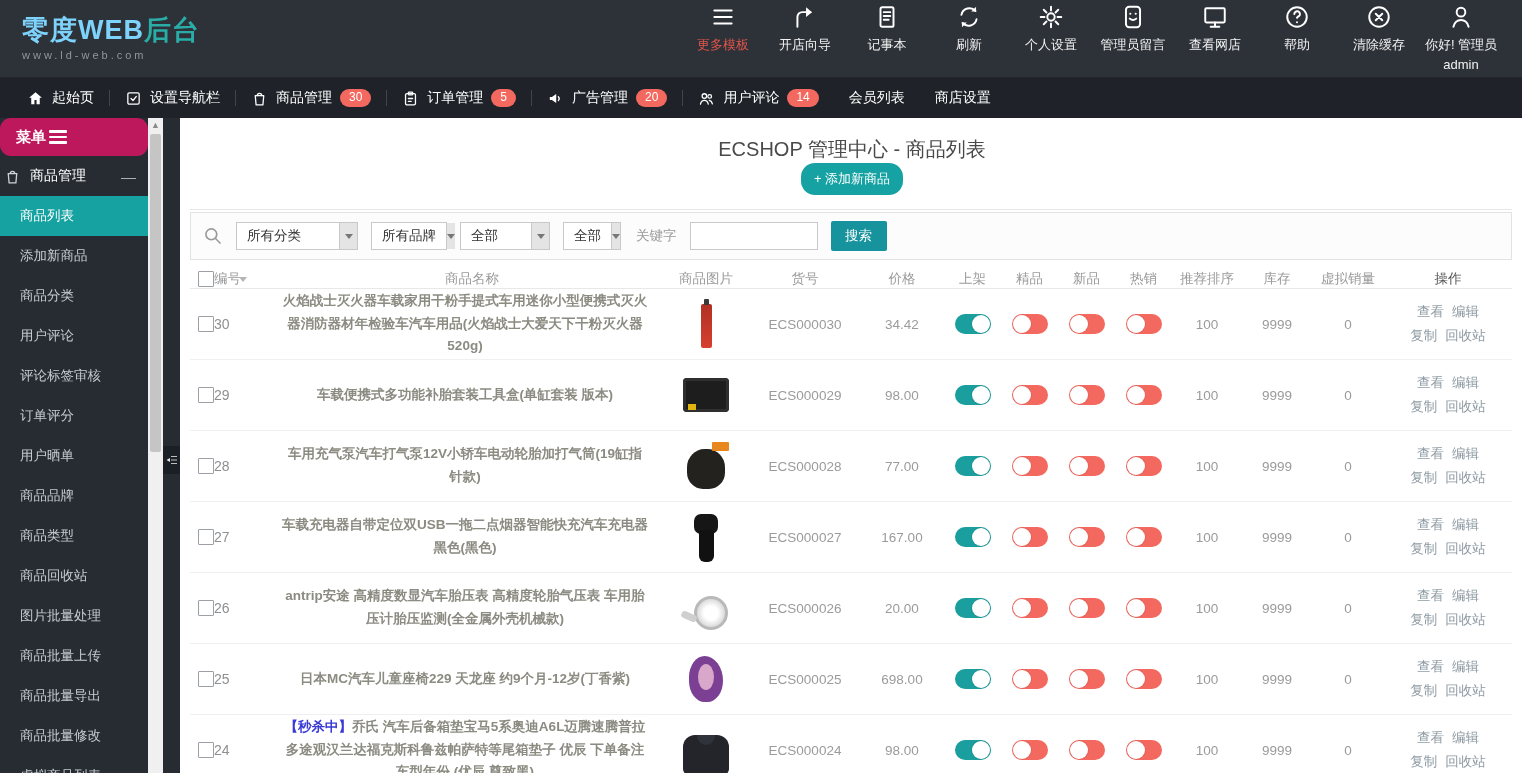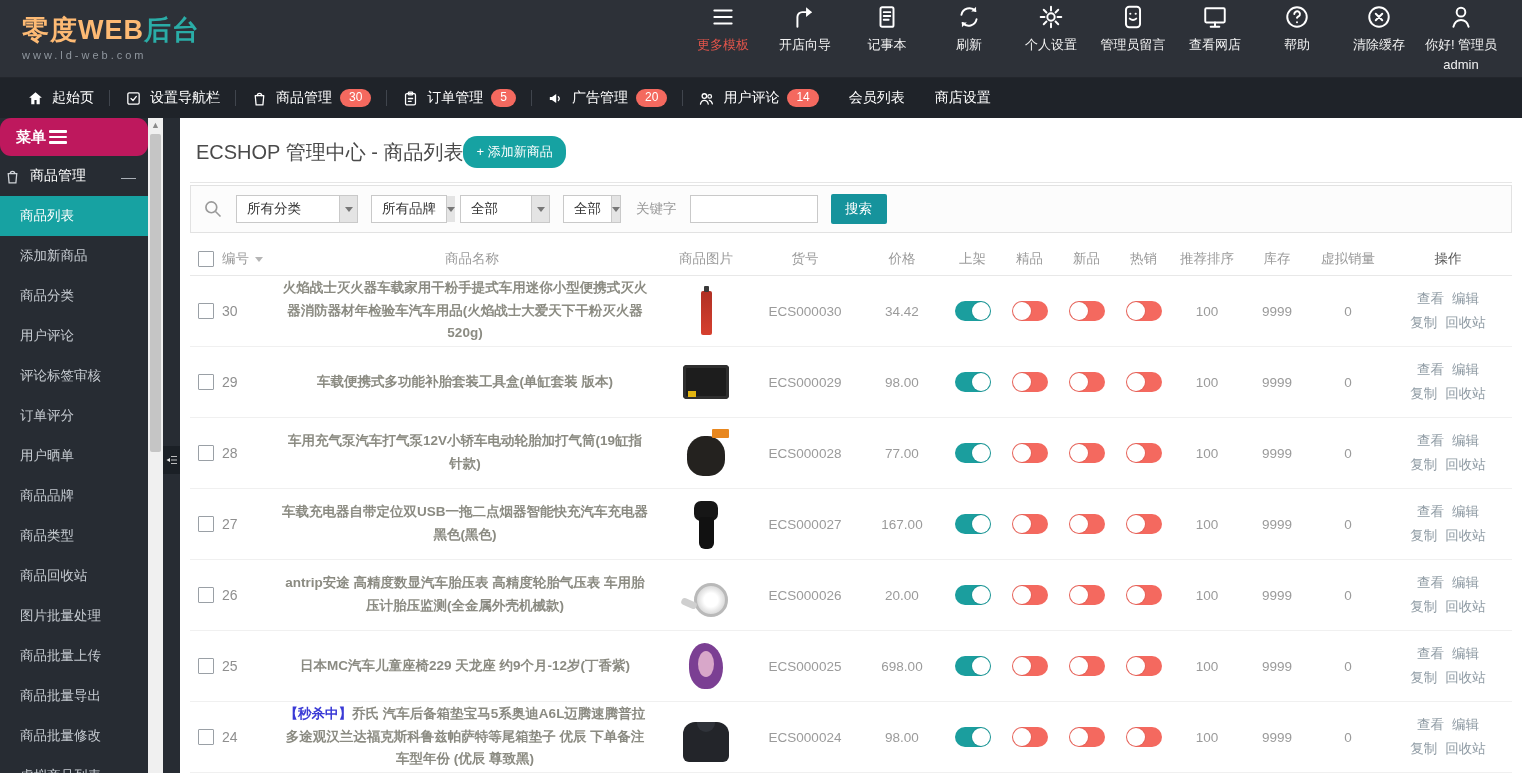--- a/index.html
+++ b/index.html
@@ -3,21 +3,21 @@
 <meta charset="utf-8">
 <style>
   html,body{margin:0;padding:0;}
   body{width:1522px;height:773px;overflow:hidden;font-family:"Liberation Sans","DejaVu Sans",sans-serif;background:#fff;}
   .app{width:1522px;height:773px;display:flex;flex-direction:column;overflow:hidden;}
 
   
   .topbar{height:78px;background:#2d3138;display:flex;align-items:center;padding:0 20px 0 22px;box-sizing:border-box;flex:none;border-bottom:1px solid #23262c;}
   .logo{display:flex;flex-direction:column;line-height:1.1;cursor:pointer;}
   .logo-line{font-size:27px;font-weight:bold;letter-spacing:1px;}
-  .logo-main{color:#fdba74;}
+  .logo-main{color:#7dd3fc;}
   .logo-accent{color:#2aada7;}
   .logo-sub{color:#8f969e;font-size:11px;letter-spacing:3px;margin-top:3px;}
   .top-actions{margin-left:auto;display:flex;align-items:flex-start;}
   .top-action{width:82px;display:flex;flex-direction:column;align-items:center;gap:7px;color:#f2f2f2;font-size:13px;cursor:pointer;text-align:center;line-height:1.25;}
   .top-action svg{width:26px;height:26px;stroke:#fff;fill:none;stroke-width:1.8;stroke-linecap:round;stroke-linejoin:round;}
   .top-action.accent .lab{color:#e4554b;}
   .top-action .lab{white-space:nowrap;}
   .top-action .lab2{margin-top:-4px;}
 
   
@@ -43,39 +43,39 @@
   .side-scrollbar{width:15px;background:#f0f0f0;flex:none;position:relative;}
   .sb-arrow{position:absolute;top:2px;left:0;width:15px;text-align:center;color:#8a8a8a;font-size:9px;}
   .sb-thumb{position:absolute;left:2px;width:11px;top:16px;height:318px;background:#c5c5c5;border-radius:2px;}
 
   .edge-strip{width:17px;background:#272c33;flex:none;position:relative;}
   .collapse-handle{position:absolute;top:328px;left:0;width:17px;height:28px;background:#1b2026;display:flex;align-items:center;justify-content:center;cursor:pointer;}
   .collapse-handle svg{width:12px;height:12px;stroke:#e8e8e8;stroke-width:1.6;fill:#e8e8e8;}
 
   
   .content{flex:1;background:#fff;padding:14px 10px 0 10px;box-sizing:border-box;overflow:hidden;display:flex;flex-direction:column;}
-  .page-head{display:flex;align-items:center;padding:4px 4px 14px 6px;border-bottom:1px solid #e6e6e6;}
+  .page-head{display:flex;align-items:center;justify-content:space-between;padding:4px 4px 14px 6px;border-bottom:1px solid #e6e6e6;flex-direction:column;}
   .page-title{font-size:20px;color:#4a4a4a;font-weight:normal;margin:0;}
   .add-btn{background:#16a2a2;color:#fff;font-size:13px;padding:7px 13px;border-radius:14px;border:none;cursor:pointer;white-space:nowrap;}
 
   .filterbar{margin-top:2px;border:1px solid #e2e2e2;background:#fcfcfc;padding:8px 12px;display:flex;align-items:center;gap:13px;}
   .filterbar svg.mag{width:20px;height:20px;stroke:#9a9a9a;fill:none;stroke-width:2;}
   .sel{background:#fff;border:1px solid #c9c9c9;height:28px;display:flex;align-items:center;font-size:13.5px;color:#333;cursor:pointer;box-sizing:border-box;}
   .sel .txt{padding:0 10px;flex:1;white-space:nowrap;}
   .sel .arrow-box{width:17px;align-self:stretch;background:#e4e4e4;border-left:1px solid #c9c9c9;display:flex;align-items:center;justify-content:center;}
   .sel .caret{width:0;height:0;border-left:4px solid transparent;border-right:4px solid transparent;border-top:5px solid #777;}
   .sel1{width:122px;}.sel2{width:76px;}.sel3{width:90px;}.sel4{width:58px;}
   .kw-label{color:#999;font-size:13.5px;margin-left:2px;}
   .kw-input{width:128px;height:28px;border:1px solid #c9c9c9;box-sizing:border-box;font-size:13px;padding:0 8px;outline:none;background:#fff;}
   .search-btn{background:#16939c;color:#fff;border:none;font-size:13.5px;width:56px;height:30px;border-radius:2px;cursor:pointer;}
 
   
   .thead{display:flex;align-items:center;height:56px;color:#9a9a9a;font-size:13.5px;border-bottom:1px solid #e8e8e8;margin-top:10px;}
   .trow{display:flex;align-items:center;height:71px;border-bottom:1px solid #f0f0f0;font-size:13.5px;color:#9b9b9b;box-sizing:border-box;}
-  .col-id{width:92px;display:flex;align-items:center;gap:8px;padding-left:8px;box-sizing:border-box;flex:none;}
+  .col-id{width:92px;display:flex;align-items:center;padding-left:8px;box-sizing:border-box;flex:none;}
   .col-name{width:380px;flex:none;text-align:center;}
   .trow .col-name{text-align:center;padding-right:14px;box-sizing:border-box;}
   .col-img{width:88px;flex:none;display:flex;justify-content:center;}
   .col-sku{width:110px;flex:none;text-align:center;}
   .col-price{width:84px;flex:none;text-align:center;}
   .col-tog{width:57px;flex:none;text-align:center;}
   .col-sort{width:70px;flex:none;text-align:center;}
   .col-stock{width:70px;flex:none;text-align:center;}
   .col-virt{width:72px;flex:none;text-align:center;}
   .col-act{flex:1;text-align:center;color:#8e9aa3;}

